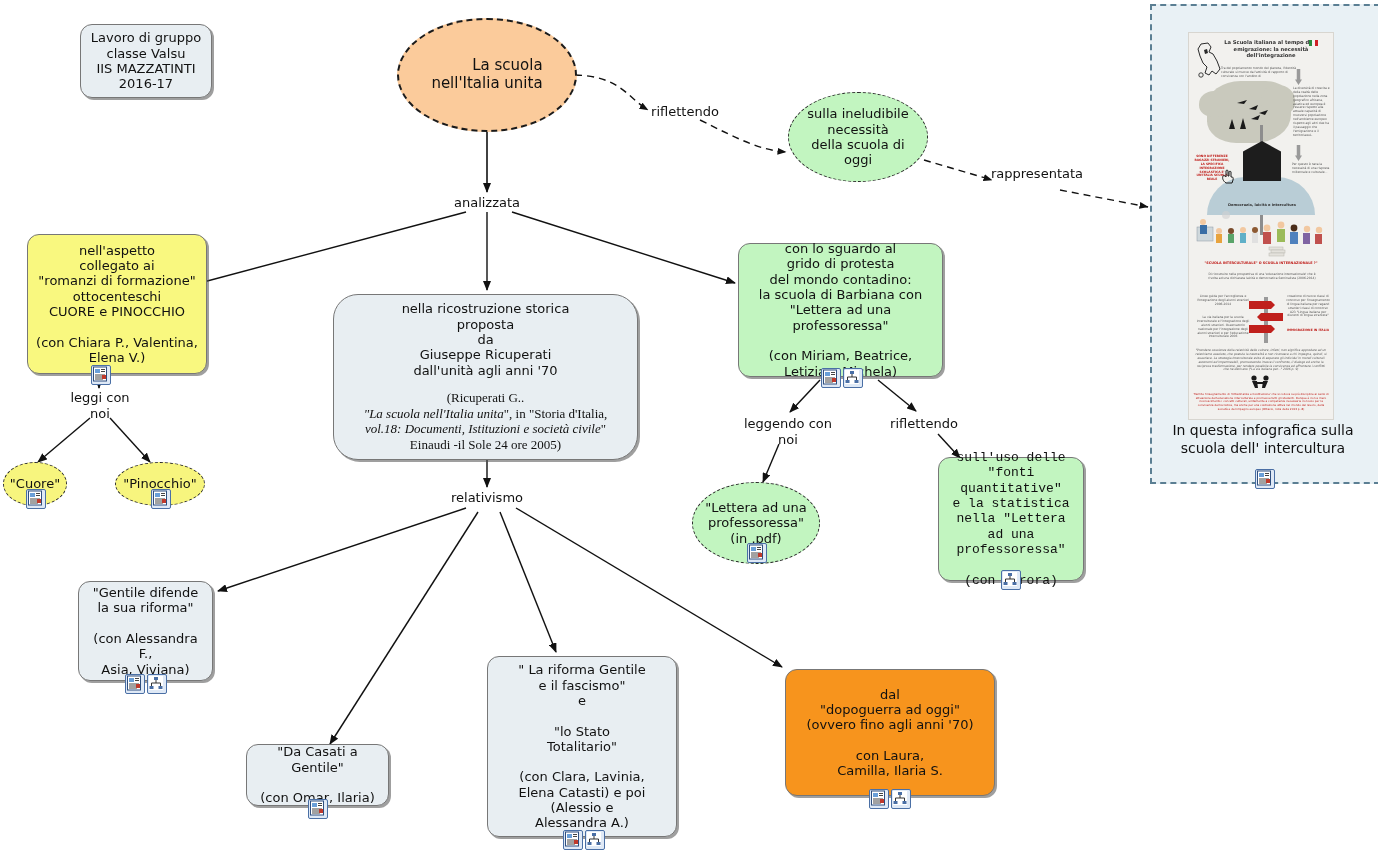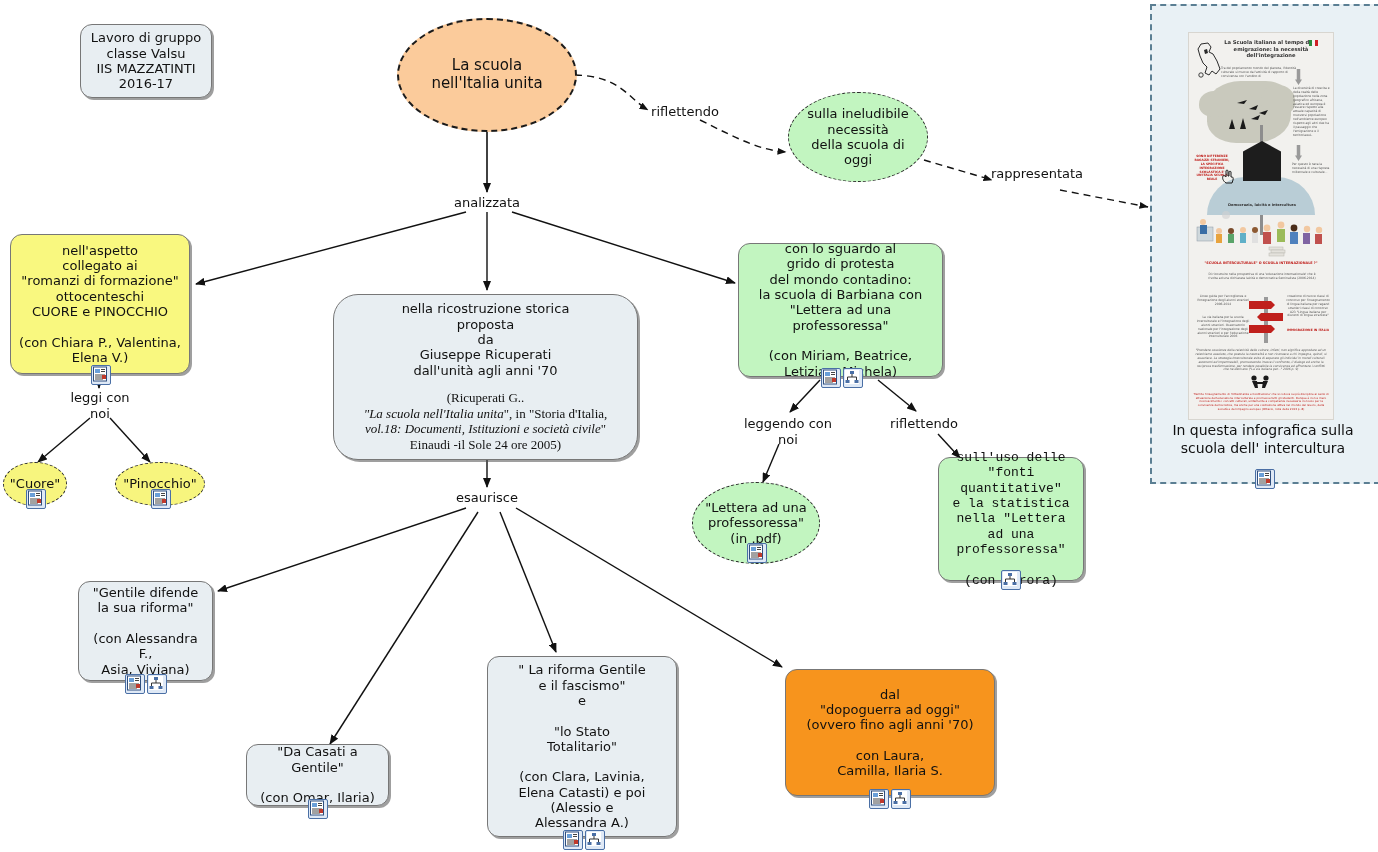--- a/index.html
+++ b/index.html
@@ -11,25 +11,25 @@
   .node{position:absolute;box-sizing:border-box;display:flex;align-items:center;
         justify-content:center;text-align:center;line-height:1.18;}
   .node .txt{white-space:pre-line;padding:0 6px;}
 
   
   .rect{border-radius:12px;border:1px solid #777;
         box-shadow:2px 2px 0 rgba(80,80,80,.55);}
 
   
   .ellipse{border-radius:50%;}
-  .dashdot{border:2px dashed #1a1a1a;}
+  .dashdot{border:2px dashed #1a1a1a;text-align:right;}
   .dashdot-thin{border:1.5px dashed #2a2a2a;}
 
   .fill-grayblue{background:#e8eef2;}
-  .fill-yellow{background:#f9f87f;}
+  .fill-yellow{background:#f9f87f;margin-left:17px;}
   .fill-yellow2{background:#f7f57e;}
   .fill-green{background:#c2f5c0;}
   .fill-orangepale{background:#fbcb9b;}
   .fill-orange{background:#f7941d;}
 
   .elabel{position:absolute;font-size:13px;text-align:center;line-height:1.2;
           white-space:pre-line;color:#111;background:transparent;}
 
   
   .icons{position:absolute;display:flex;gap:2px;z-index:6;}
@@ -405,21 +405,21 @@
           <line x1="12.5" y1="8" x2="12.5" y2="11" stroke="#333"></line>
         </svg>
     </span>
   </div>
 
   <div class="elabel" style="left:649px;top:104px;width:72px;">riflettendo</div>
   <div class="elabel" style="left:991px;top:166px;width:90px;">rappresentata</div>
   <div class="elabel" style="left:451px;top:195px;width:72px;">analizzata</div>
   <div class="elabel" style="left:62px;top:390px;width:76px;">leggi con
 noi</div>
-  <div class="elabel" style="left:449px;top:490px;width:76px;">esaurisce</div>
+  <div class="elabel" style="left:449px;top:490px;width:76px;">relativismo</div>
   <div class="elabel" style="left:740px;top:416px;width:96px;">leggendo con
 noi</div>
   <div class="elabel" style="left:884px;top:416px;width:80px;">riflettendo</div>
 
   <div class="panel" style="left:1150px;top:4px;width:226px;height:476px;">
   </div>
 
   <div class="info" style="left:1188px;top:32px;width:144px;height:386px;">
 
     <div class="i-title" style="left:30px;top:6px;width:104px;">La Scuola italiana

